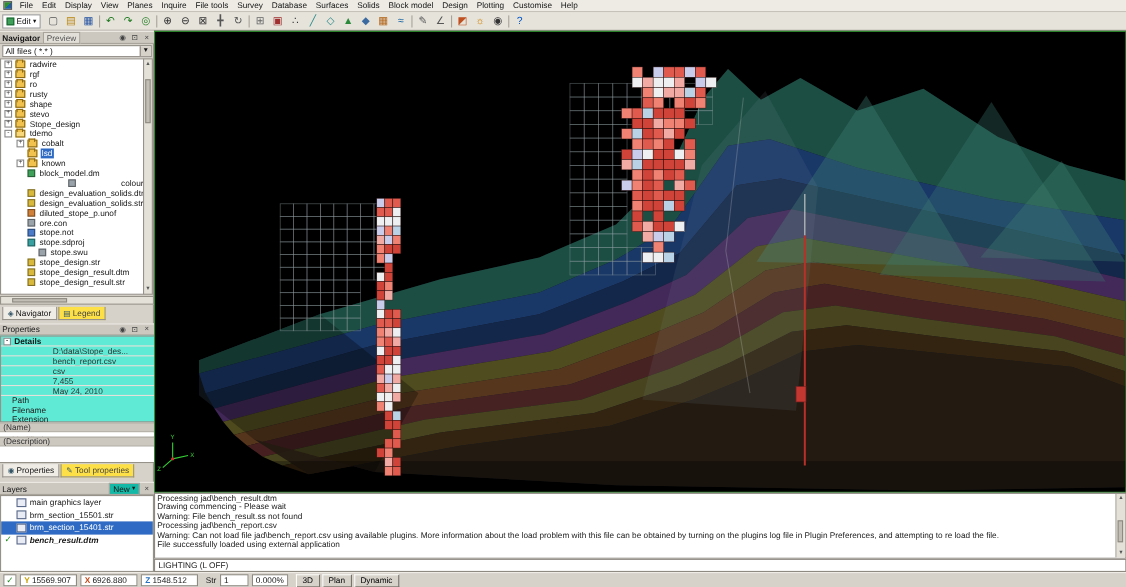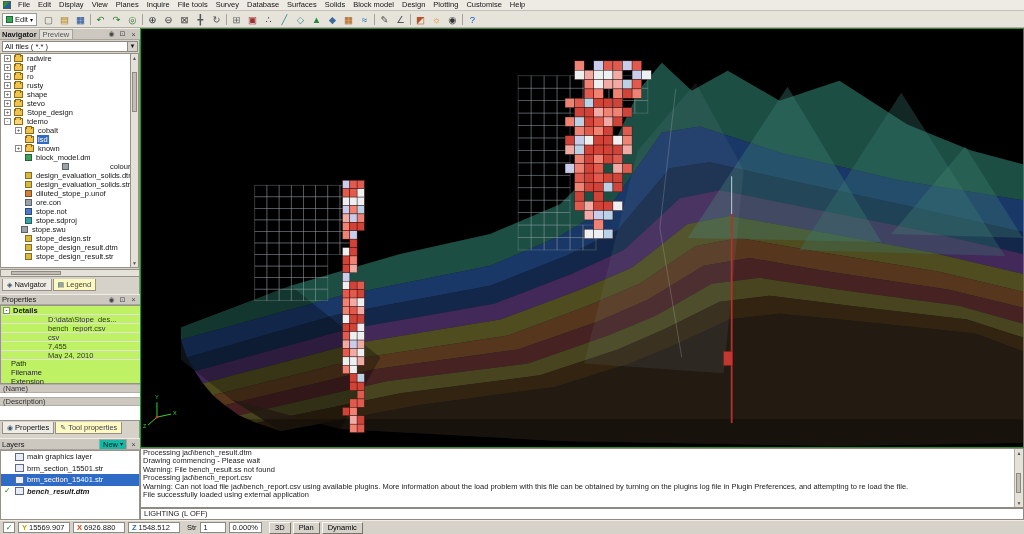--- a/index.html
+++ b/index.html
@@ -44,25 +44,25 @@
   .tlabel{padding:0 1px;}
   .trow.selected .tlabel{background:#2f6bc4;color:#fff;}
   .vscroll{position:absolute;right:0;top:25px;width:9px;height:215px;background:#e4e1d9;border:1px solid #96928a;font-size:5px;text-align:center;color:#555;}
   .vscroll .thumb{position:absolute;left:1px;top:18px;width:5px;height:40px;background:#c2beb6;border:1px solid #8e8a82;}
   .vscroll .up{position:absolute;top:1px;left:0;width:100%;}
   .vscroll .dn{position:absolute;bottom:1px;left:0;width:100%;}
   .hscroll{position:absolute;left:0;top:241px;width:140px;height:8px;background:#e4e1d9;border:1px solid #96928a;}
   .hscroll .thumb{position:absolute;left:10px;top:1px;width:50px;height:4px;background:#c2beb6;border:1px solid #8e8a82;}
   .tabsrow{position:absolute;left:2px;display:flex;gap:1px;}
   .nav-tabs{top:251px;}
-  .ptab{display:inline-flex;align-items:center;gap:2px;border:1px solid #96928a;border-top:none;background:#fef9c3;padding:0 4px;height:12px;font-size:7.5px;color:#444;}
+  .ptab{display:inline-flex;align-items:center;gap:2px;border:1px solid #96928a;border-top:none;background:#fde047;padding:0 4px;height:12px;font-size:7.5px;color:#444;}
   .ptab.active{background:#efece6;color:#111;}
   .ptab .tabic{font-size:7px;color:#356;}
   .prop-header{top:266px;height:11px;}
-  .prop-box{position:absolute;left:0;top:277px;width:160px;height:79px;background:#bef264;border:1px solid #96928a;}
+  .prop-box{position:absolute;left:0;top:277px;width:160px;height:79px;background:#5eead4;border:1px solid #96928a;}
   .detrow{display:flex;align-items:center;gap:3px;height:9px;border-bottom:1px solid #e4e1da;padding-left:2px;font-size:7.5px;font-weight:bold;}
   .prow{display:flex;height:9px;border-bottom:1px solid #e4e1da;font-size:7.5px;}
   .plabel{width:44px;flex:0 0 44px;border-right:1px solid #e4e1da;padding-left:10px;line-height:9px;color:#222;margin-top:44px;}
   .pvalue{flex:1;padding-left:3px;line-height:9px;white-space:nowrap;overflow:hidden;color:#333;}
   .namebar{position:absolute;left:0;width:140px;height:9px;background:#ccc8c0;border-top:1px solid #b2aea6;border-bottom:1px solid #b2aea6;font-size:7.5px;line-height:8px;padding-left:3px;color:#333;}
   .nb1{top:356px;} .whitegap{position:absolute;left:0;top:365px;width:140px;height:4px;background:#fff;}
   .nb2{top:369px;} .whitegap2{position:absolute;left:0;top:378px;width:140px;height:15px;background:#fff;border-bottom:1px solid #96928a;}
   .prop-tabs{top:394px;}
   .layers-header{top:410px;height:12px;}
   .newbtn{display:inline-flex;gap:2px;align-items:flex-end;border:1px solid #a8a49c;background:#14b8a6;padding:0 3px;line-height:9px;}
@@ -353,21 +353,21 @@
         <span class="tic ic-file-blue"></span>
         <span class="tlabel">stope.not</span>
       </div>
 
       <div class="trow" style="padding-left: 14px;">
         <span class="exp"></span>
         <span class="tic ic-file-teal"></span>
         <span class="tlabel">stope.sdproj</span>
       </div>
 
-      <div class="trow" style="padding-left: 10px;">
+      <div class="trow" style="padding-left: 24px;">
         <span class="exp"></span>
         <span class="tic ic-file-gray"></span>
         <span class="tlabel">stope.swu</span>
       </div>
 
       <div class="trow" style="padding-left: 14px;">
         <span class="exp"></span>
         <span class="tic ic-file-yellow"></span>
         <span class="tlabel">stope_design.str</span>
       </div>

